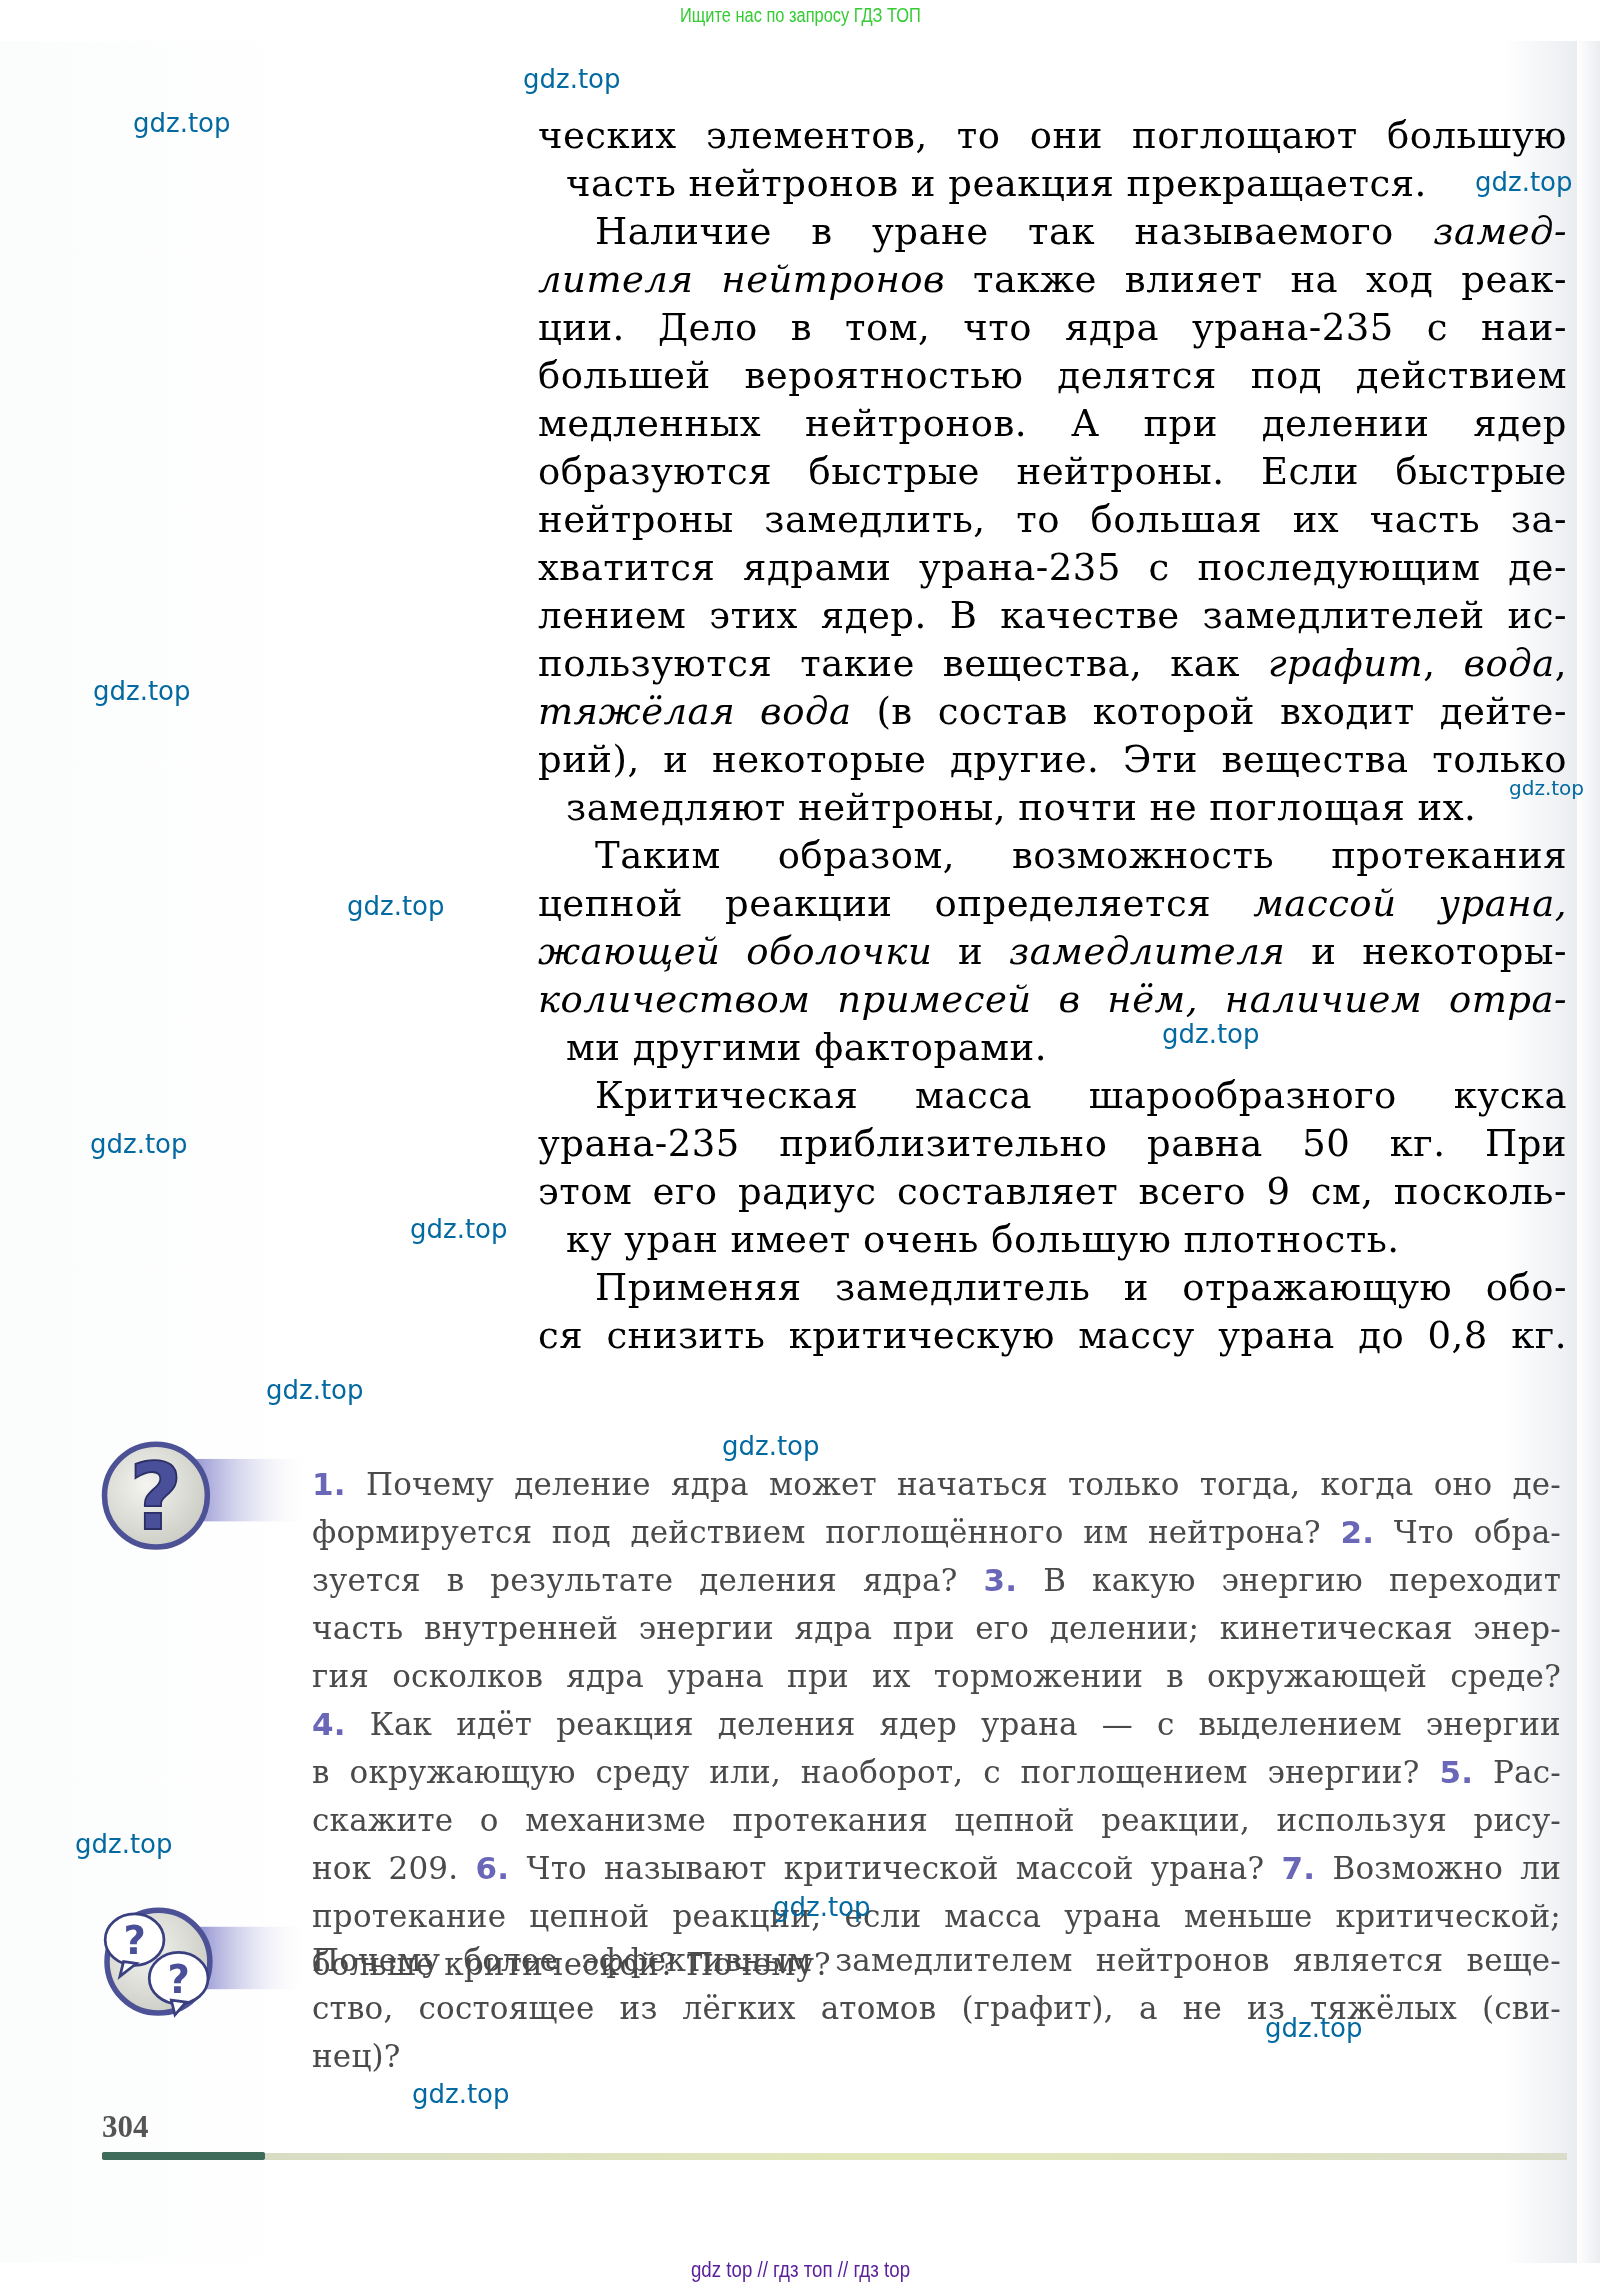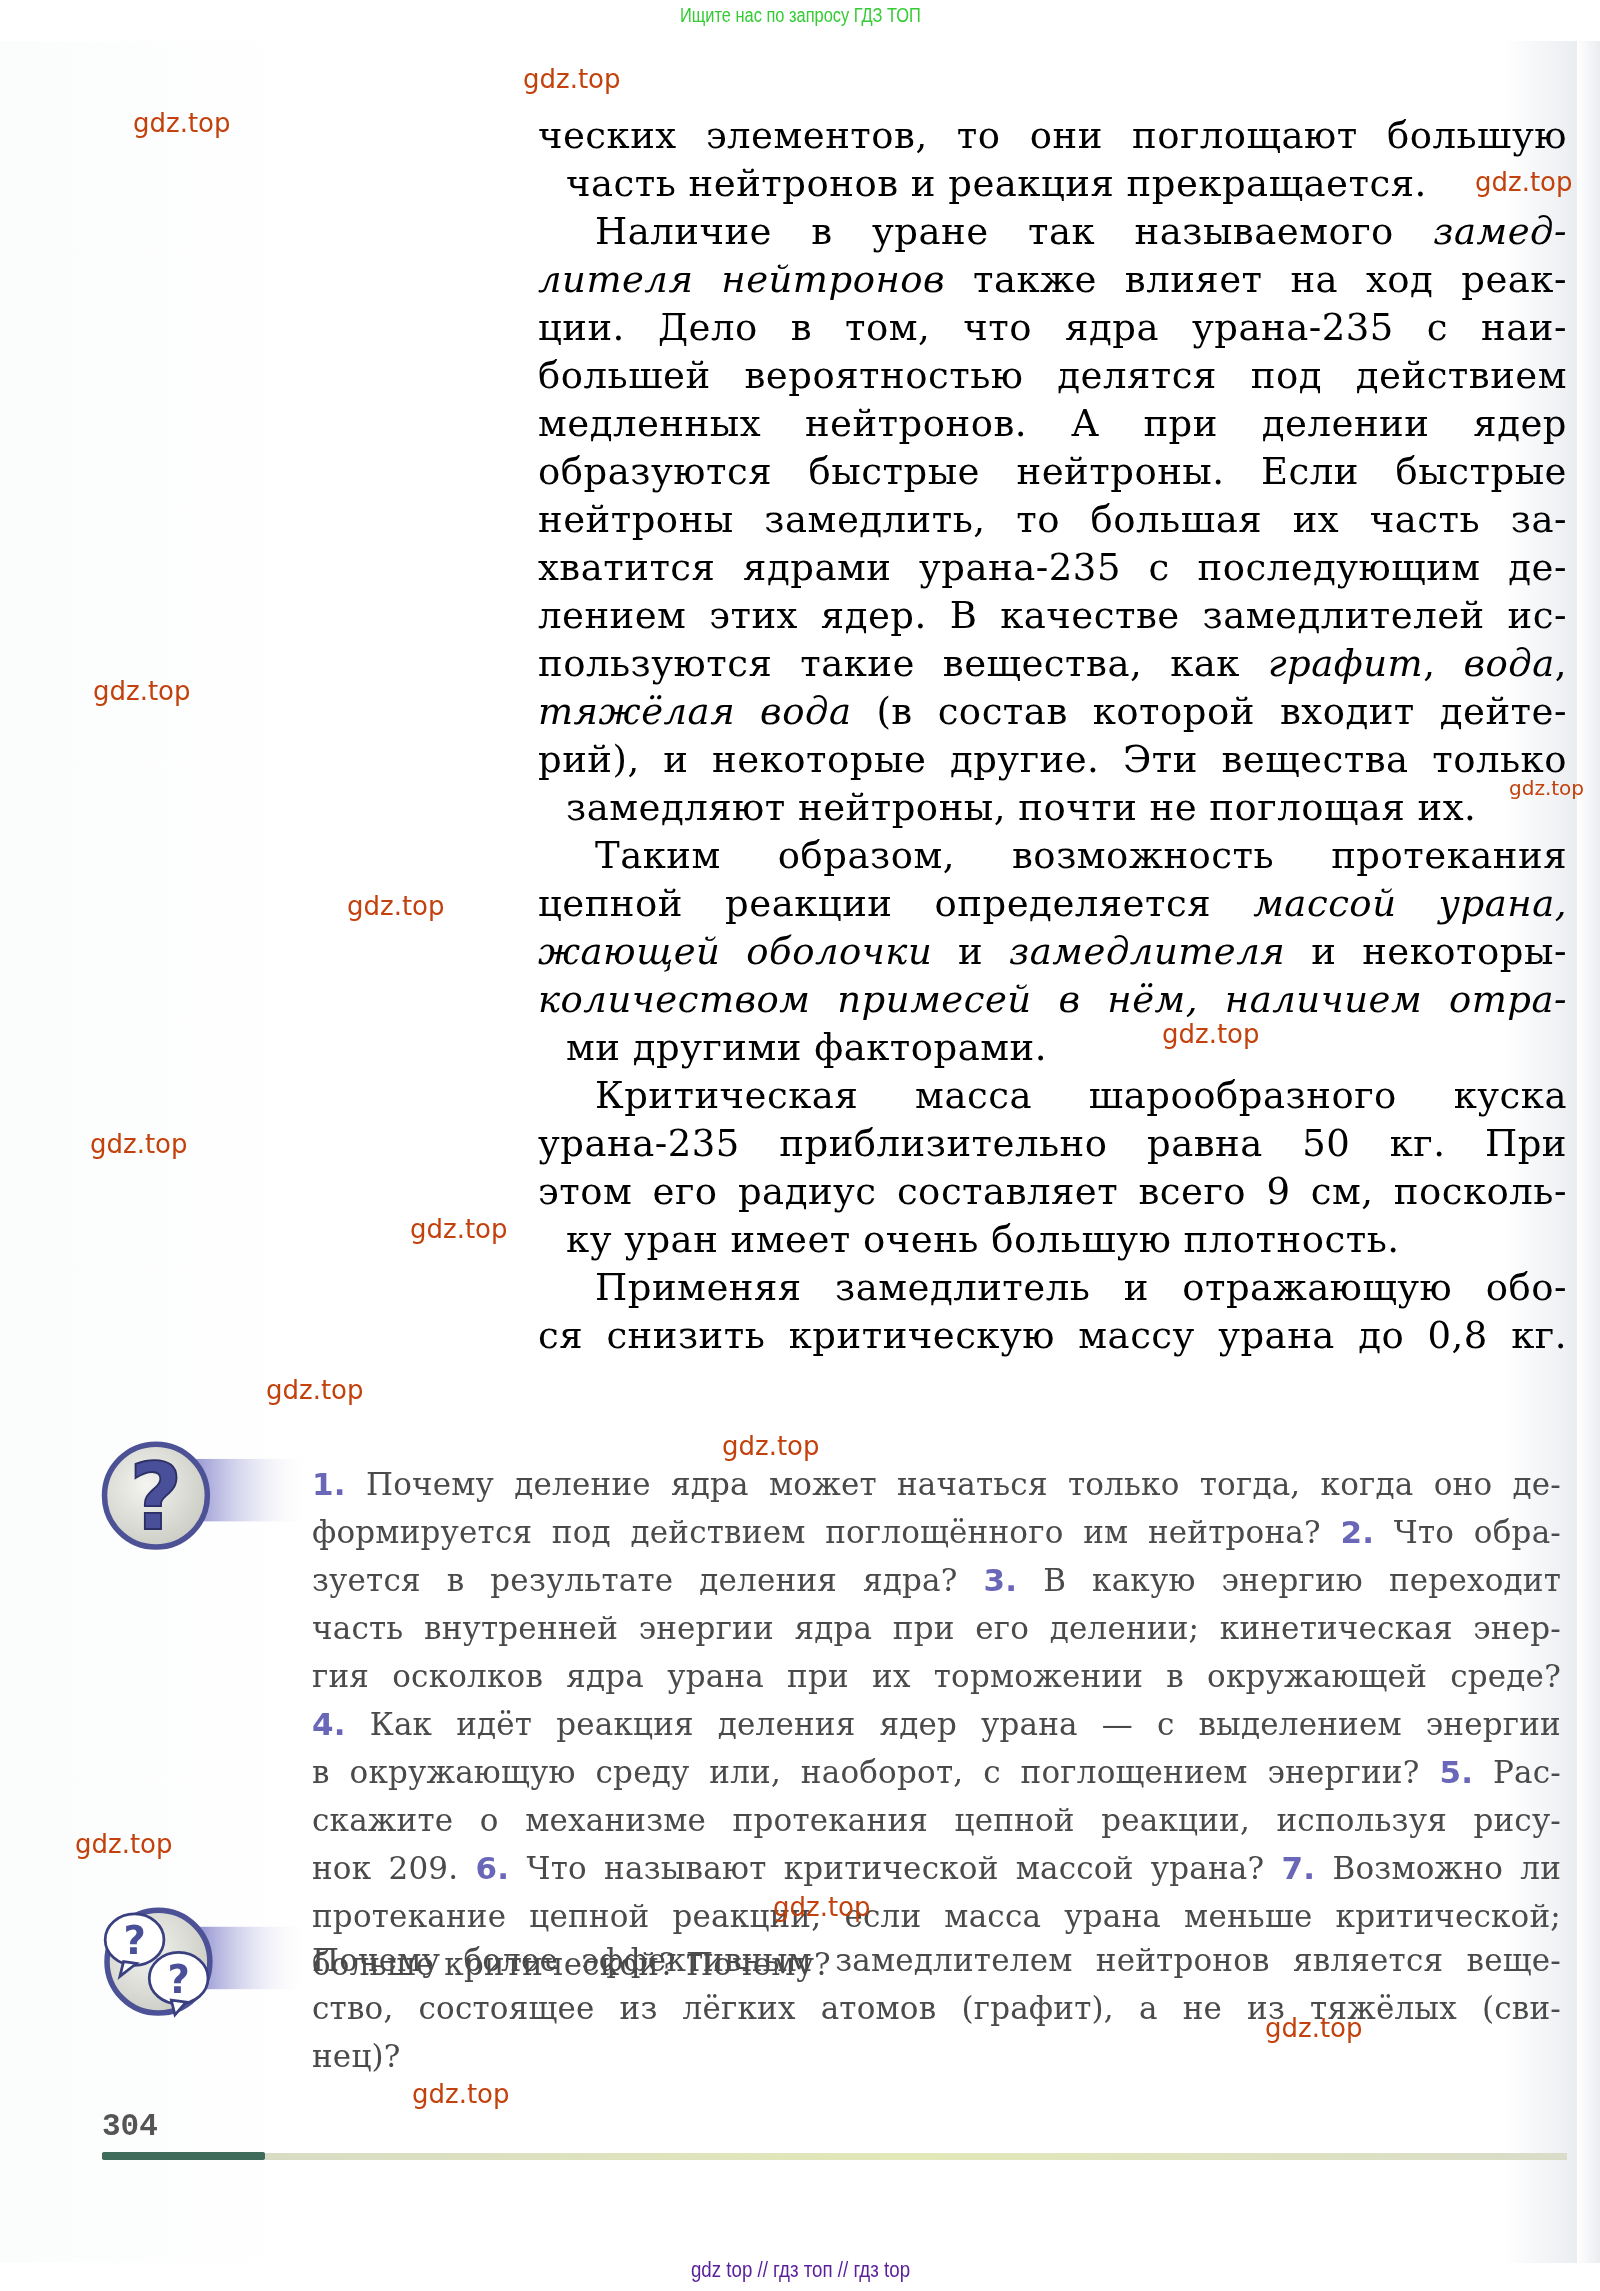--- a/index.html
+++ b/index.html
@@ -35,32 +35,32 @@
   .qtext {
     position:absolute; left:312px; width:1249px;
     font-size:31px; line-height:48px; color:#4a4a4a;
     letter-spacing:0.2px;
   }
   .qtext .line { display:block; text-align:justify; text-align-last:justify; white-space:nowrap; }
   .qtext .line.last { text-align-last:left; }
   .qnum { color:#6a67b8; font-family:"DejaVu Sans", sans-serif; font-weight:bold; }
   .pagenum {
     position:absolute; left:102px; top:2109px;
-    font-family:Liberation Mono, monospace; font-weight:bold; font-size:31px; color:#555;
+    font-family:Liberation Serif, serif; font-weight:bold; font-size:31px; color:#555;
   }
   .rule-dark {
     position:absolute; left:102px; top:2152px; width:163px; height:8.3px;
     background:#3e6b5a; border-radius:1.8px;
   }
   .rule-light {
     position:absolute; left:265px; top:2153px; width:1302px; height:7.3px;
     background:linear-gradient(90deg,#d8dcc4,#e3e8b8 50%,#d9dcc8);
   }
   .wm {
-    position:absolute; font-family:"DejaVu Sans", sans-serif; font-size:26px; color:#c2410c;
+    position:absolute; font-family:"DejaVu Sans", sans-serif; font-size:26px; color:#0369a1;
     white-space:nowrap;
   }
   .footer {
     position:absolute; top:2257px; left:0; width:1601px; text-align:center;
     font-family:"Liberation Sans", sans-serif; font-size:22px; color:#5a1f9a;
     transform:scaleX(0.85); transform-origin:center;
   }
 </style>
 </head>
 <body>

